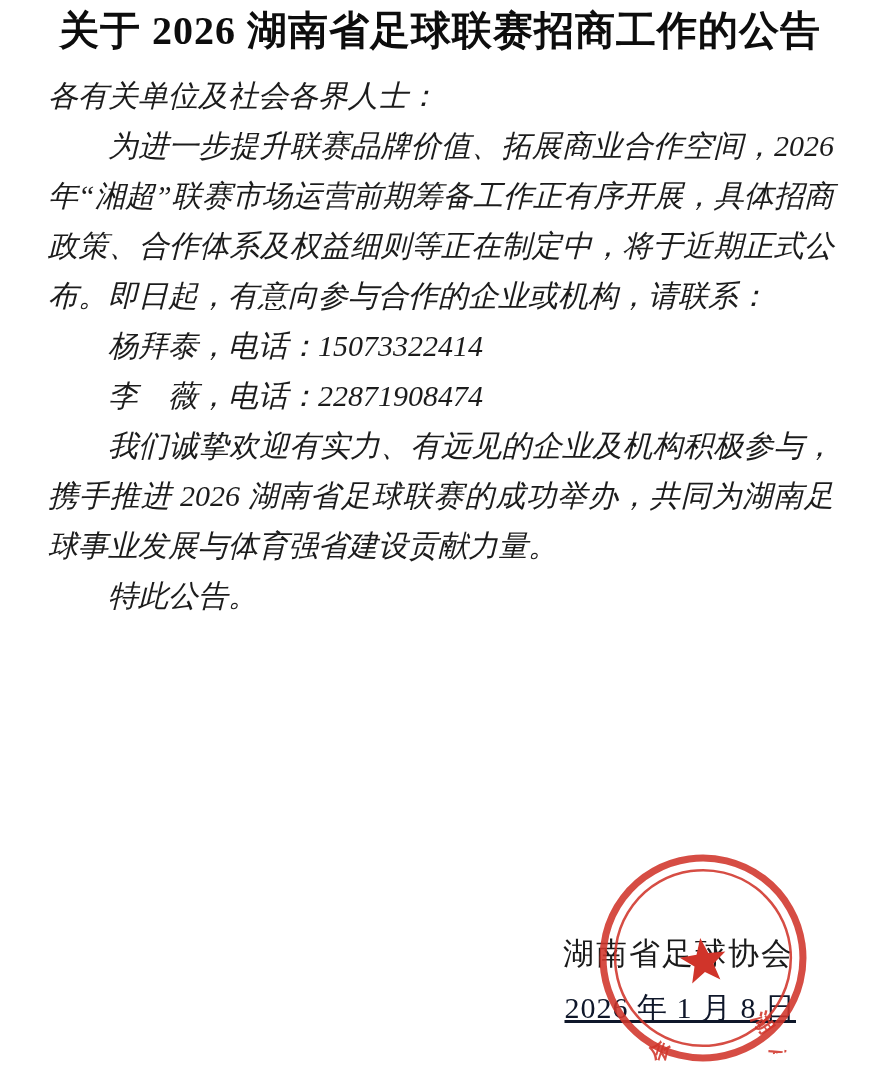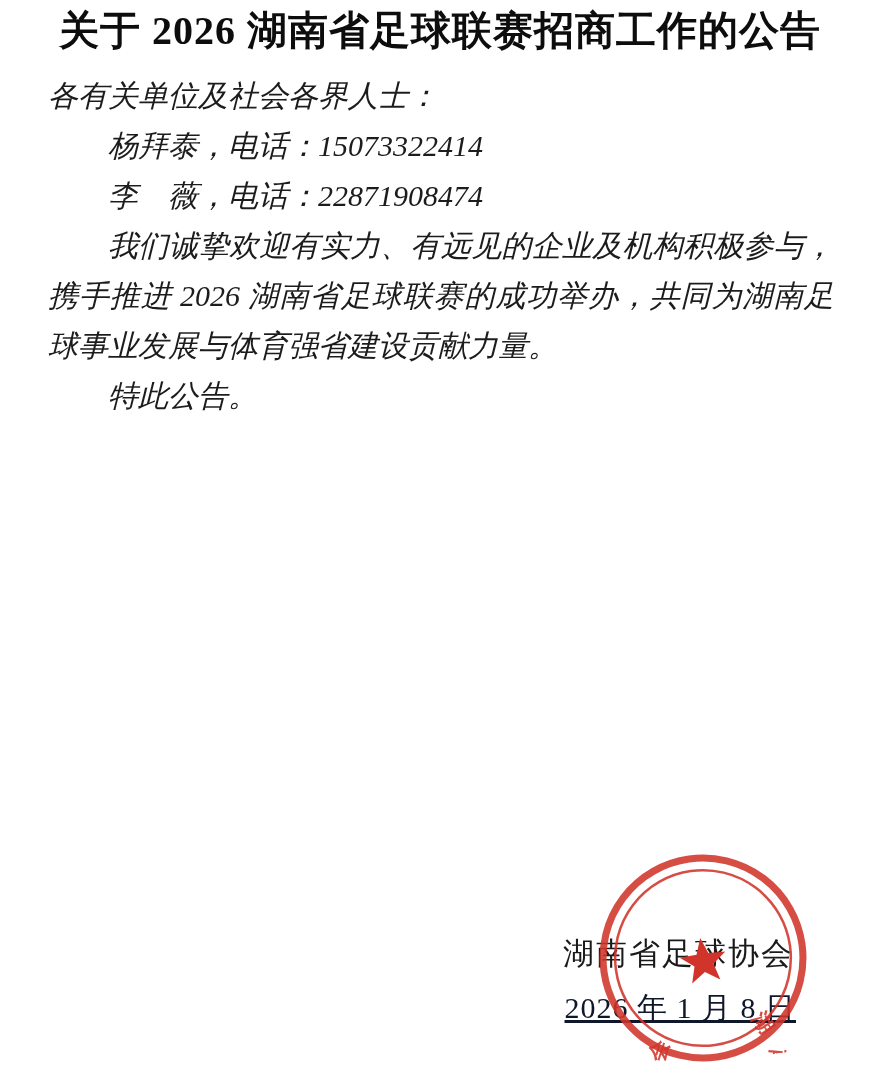--- a/index.html
+++ b/index.html
@@ -83,20 +83,21 @@
 </style>
 </head>
 <body>
 
 <div class="page">
 
   <div class="title">关于 2026 湖南省足球联赛招商工作的公告</div>
 
   <div class="content">
     <div class="salutation">各有关单位及社会各界人士：</div>
+    <div class="para">为进一步提升联赛品牌价值、拓展商业合作空间，2026 年“湘超”联赛市场运营前期筹备工作正有序开展，具体招商政策、合作体系及权益细则等正在制定中，将于近期正式公布。即日起，有意向参与合作的企业或机构，请联系：</div>
 
     <div class="contact-line"><span>杨拜泰</span><span>，电话：</span><span>15073322414</span></div>
     <div class="contact-line"><span>李　薇</span><span>，电话：</span><span>22871908474</span></div>
 
     <div class="para">我们诚挚欢迎有实力、有远见的企业及机构积极参与，携手推进 2026 湖南省足球联赛的成功举办，共同为湖南足球事业发展与体育强省建设贡献力量。</div>
     <div class="notice">特此公告。</div>
   </div>
 
   <div class="signature">湖南省足球协会</div>
   <div class="date">2026 年 1 月 8 日</div>

